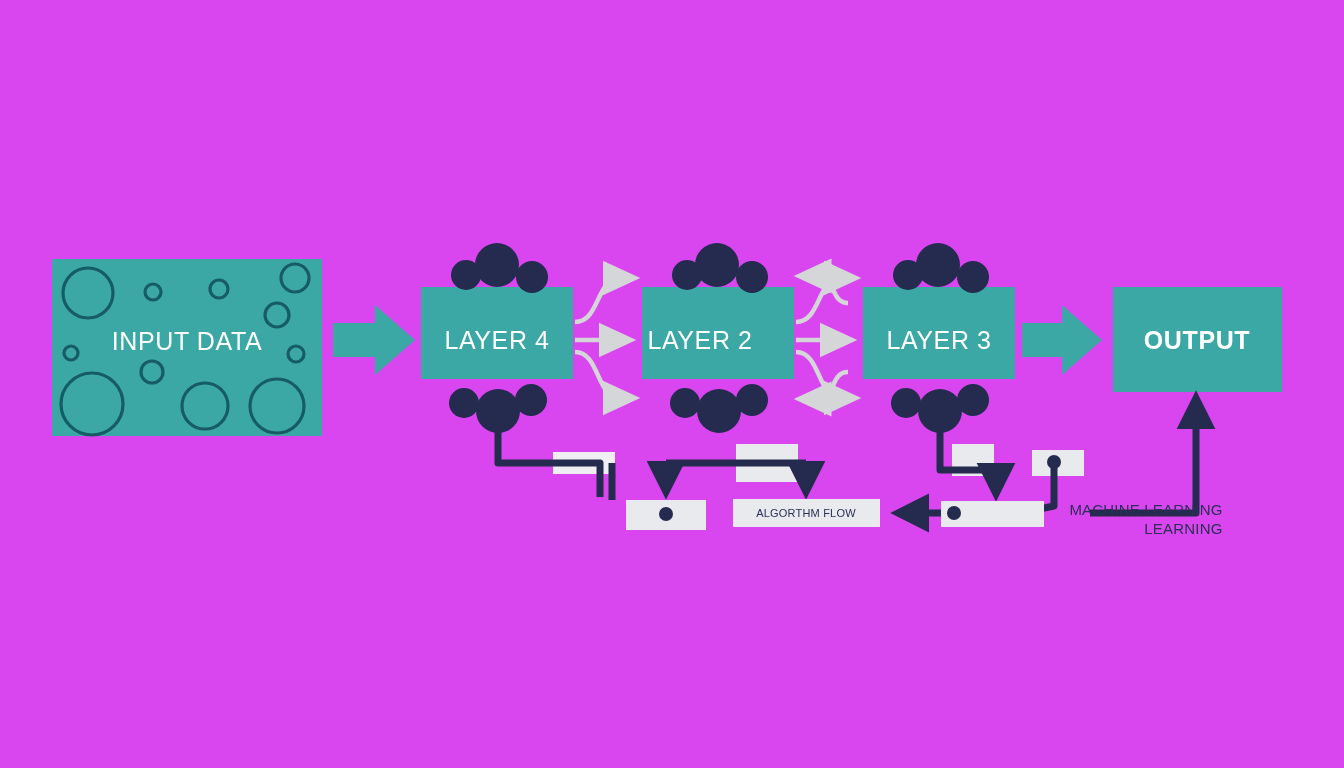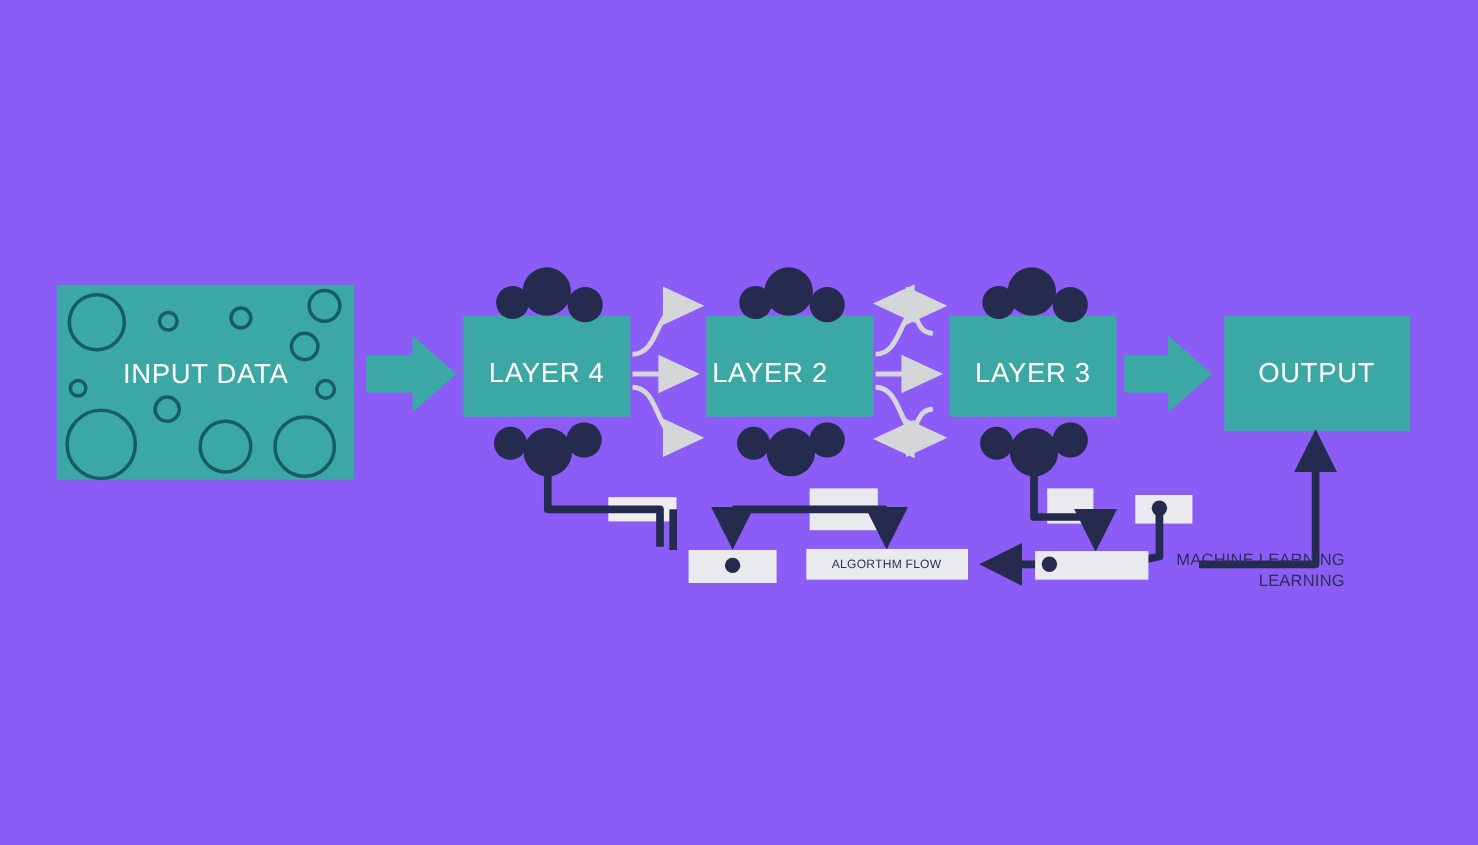--- a/index.html
+++ b/index.html
@@ -7,21 +7,21 @@
     padding: 0;
     background: #ffffff;
   }
   body {
     font-family: "Liberation Sans", sans-serif;
   }
   #stage {
     position: relative;
     width: 1344px;
     height: 768px;
-    background: #8b5cf6;
+    background: #d946ef;
     overflow: hidden;
   }
   #diagram-svg {
     position: absolute;
     left: 0;
     top: 0;
     width: 1344px;
     height: 768px;
   }
   .box-label {
@@ -192,21 +192,21 @@
   </svg>
 
   <div class="box-label" style="left:187px; top:341px;">INPUT DATA</div>
 
   <div class="box-label" style="left:497px; top:340px;">LAYER 4</div>
 
   <div class="box-label" style="left:700px; top:340px;">LAYER 2</div>
 
   <div class="box-label" style="left:939px; top:340px;">LAYER 3</div>
 
-  <div class="box-label" style="left:1197px; top:340px;">OUTPUT</div>
+  <div class="box-label" style="left:1197px; top:340px;font-weight:bold;">OUTPUT</div>
 
   <div class="flow-text" style="left:806px; top:513px;">ALGORTHM FLOW</div>
 
   <div class="ml-text" style="left:1146px; top:500px;text-align:right;">
     <div>MACHINE LEARNING</div>
     <div>LEARNING</div>
   </div>
 
 </div>
 

